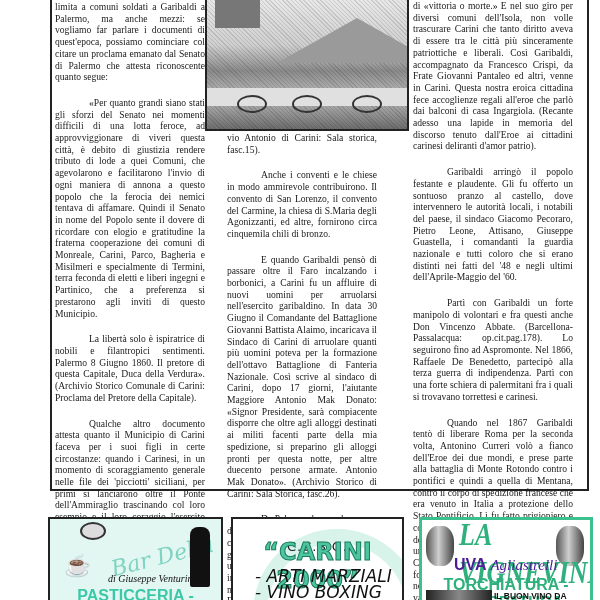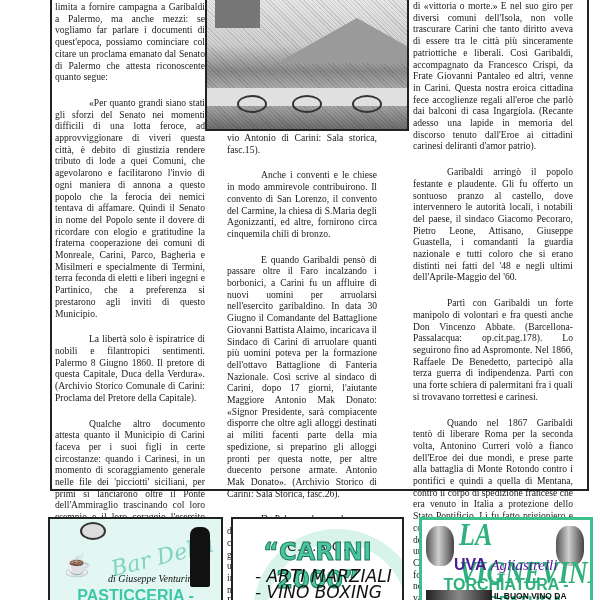--- a/index.html
+++ b/index.html
@@ -43,21 +43,21 @@
   .vino { position:absolute; left:72px; top:71px; font-family:"Liberation Sans", sans-serif; font-weight:bold; font-size:8.5px; color:#111; }
   .dark { position:absolute; left:4px; top:70px; width:66px; height:14px; background:linear-gradient(90deg,#222,#888,#222); }
 </style>
 </head>
 <body>
 
 <div class="leftmargin"></div>
 <div class="article"></div>
 
 <div class="col c1">
-  <p>limita a fornire campagna a Garibaldi a Palermo, ma anche mezzi: se vogliamo far parlare i documenti di quest'epoca, possiamo cominciare col citare un proclama emanato dal Senato di Palermo che attesta riconoscente quanto segue:</p>
+  <p>limita a comuni soldati a Garibaldi a Palermo, ma anche mezzi: se vogliamo far parlare i documenti di quest'epoca, possiamo cominciare col citare un proclama emanato dal Senato di Palermo che attesta riconoscente quanto segue:</p>
   <p class="ind">«Per quanto grandi siano stati gli sforzi del Senato nei momenti difficili di una lotta feroce, ad approvviggionare di viveri questa città, è debito di giustizia rendere tributo di lode a quei Comuni, che agevolarono e facilitarono l'invio di ogni maniera di annona a questo popolo che la ferocia dei nemici tentava di affamare. Quindi il Senato in nome del Popolo sente il dovere di ricordare con elogio e gratitudine la fraterna cooperazione dei comuni di Monreale, Carini, Parco, Bagheria e Misilmeri e specialmente di Termini, terra feconda di eletti e liberi ingegni e Partinico, che a preferenza si prestarono agli inviti di questo Municipio.</p>
   <p class="ind">La libertà solo è ispiratrice di nobili e filantropici sentimenti. Palermo 8 Giugno 1860. Il pretore di questa Capitale, Duca della Verdura». (Archivio Storico Comunale di Carini: Proclama del Pretore della Capitale).</p>
   <p class="ind">Qualche altro documento attesta quanto il Municipio di Carini faceva per i suoi figli in certe circostanze: quando i Carinesi, in un momento di scoraggiamento generale nelle file dei 'picciotti' siciliani, per primi si lanciarono oltre il Ponte dell'Ammiraglio trascinando col loro esempio e il loro coraggio l'esercito dei volontari; per primo il Decurionaro carinese si premurò a fornire i volontari nostri dei mezzi di sussistenza. E ciò lo attesta una lettera di Tondù che, rivolta al Sig. Dottor Antonino Pistone dice così: «Signor Dr. Antonino, il giorno ventisette dello scorso Maggio, memorabile per la miracolosa entrata dell'eroe d'Italia nella capitale dell'isola, venne per ordine di codesto municipio spedito ai buoni Carinesi combattenti quel giorno fuori Porta Carini onze dieci di pane che fu consegnato al bordonaro Pietro Badalamenti, sopra quattro muli. (Archi-</p>
 </div>
 
 <div class="photo">
   <div class="building"></div>
   <div class="mountain"></div>
   <div class="road"></div>
   <div class="cart" style="left:30px"></div>

